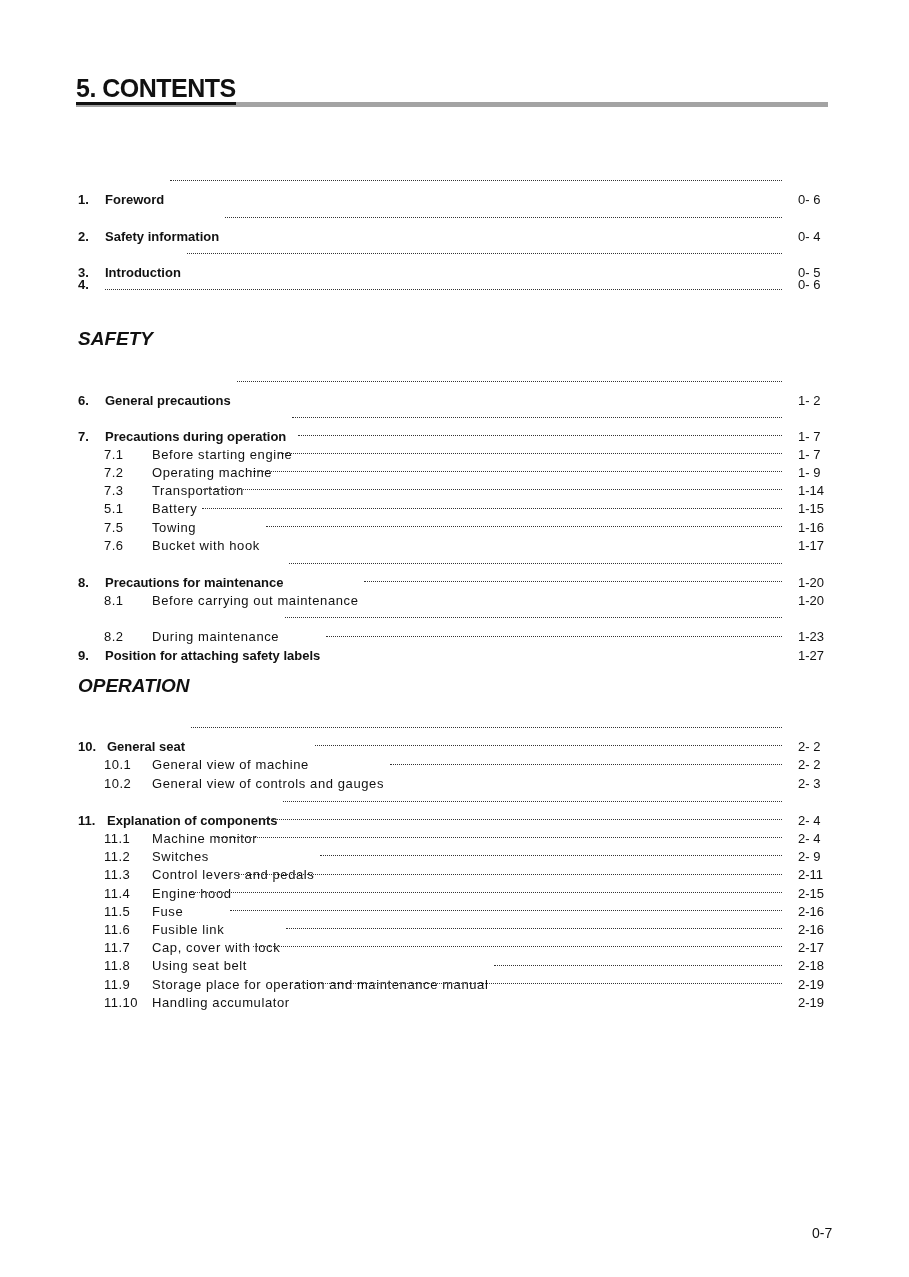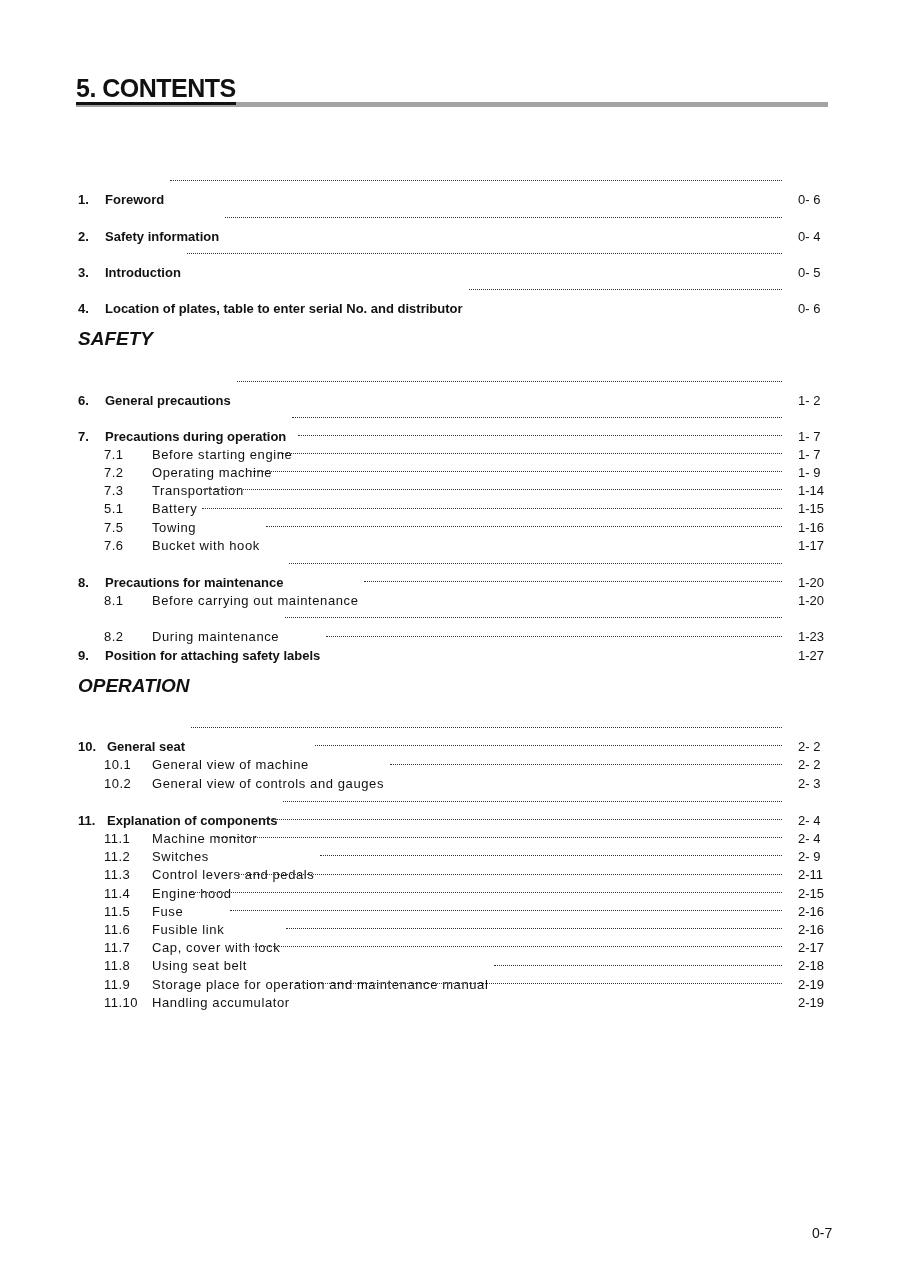--- a/index.html
+++ b/index.html
@@ -40,21 +40,20 @@
   <span class="page">0- 4</span>
 </div>
 <div class="toc-row top" style="top:240px">
   <span class="num">3.</span>
   <span class="label">Introduction</span>
   <span class="dots"></span>
   <span class="page">0- 5</span>
 </div>
 <div class="toc-row top" style="top:276px">
   <span class="num">4.</span>
-  <span class="label">Location of plates, table to enter serial No. and distributor</span>
   <span class="dots"></span>
   <span class="page">0- 6</span>
 </div>
 
 <div class="section-head" style="top:328px">SAFETY</div>
 
 <div class="toc-row top" style="top:368px">
   <span class="num">6.</span>
   <span class="label">General precautions</span>
   <span class="dots"></span>

